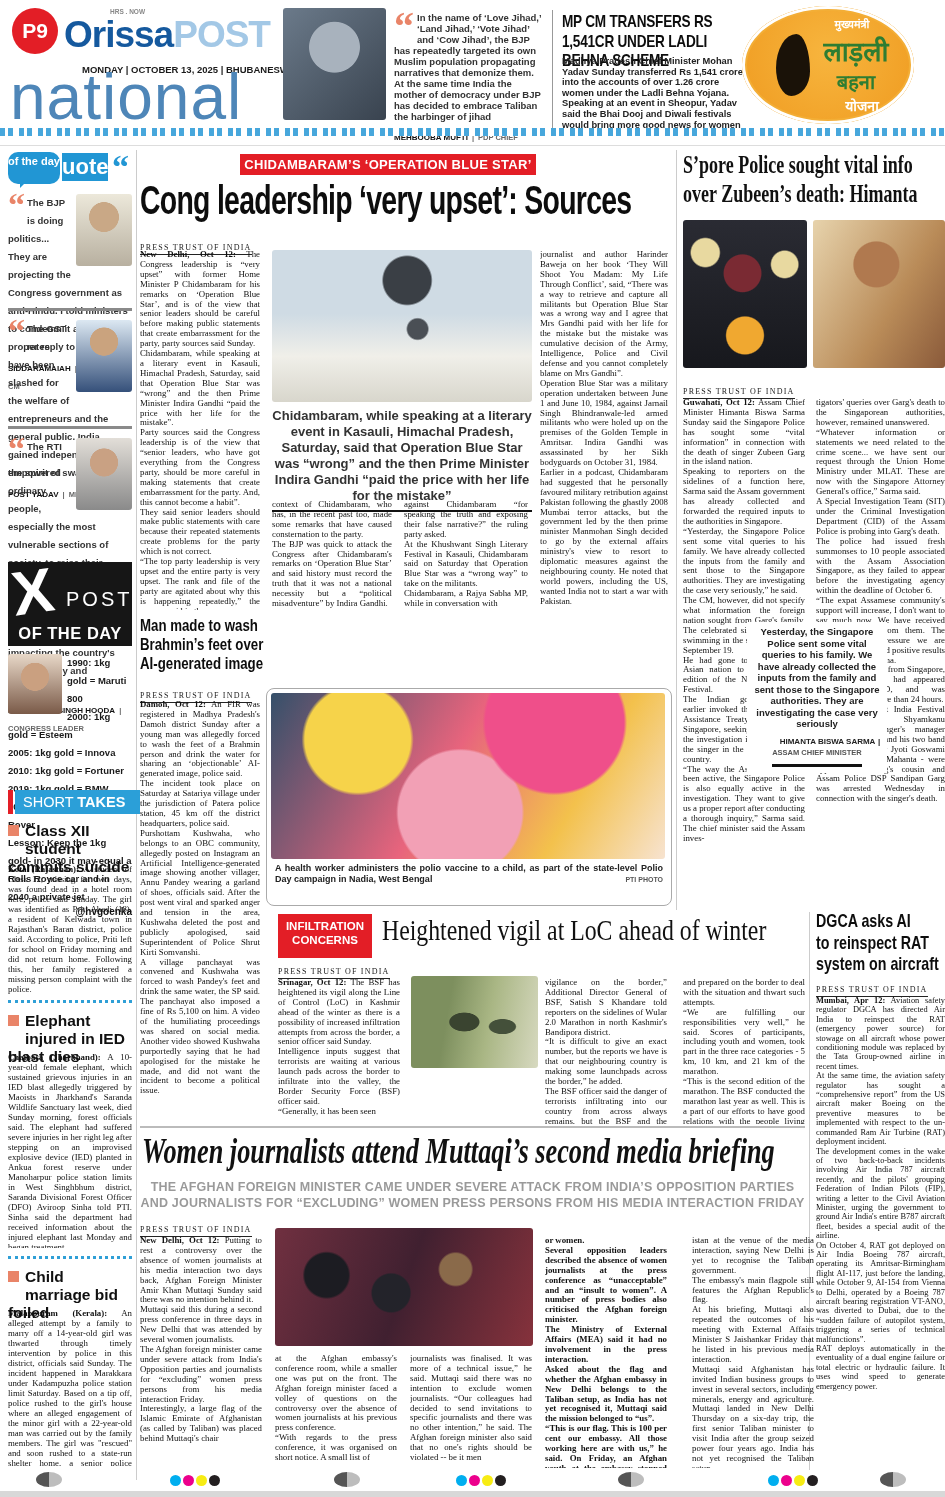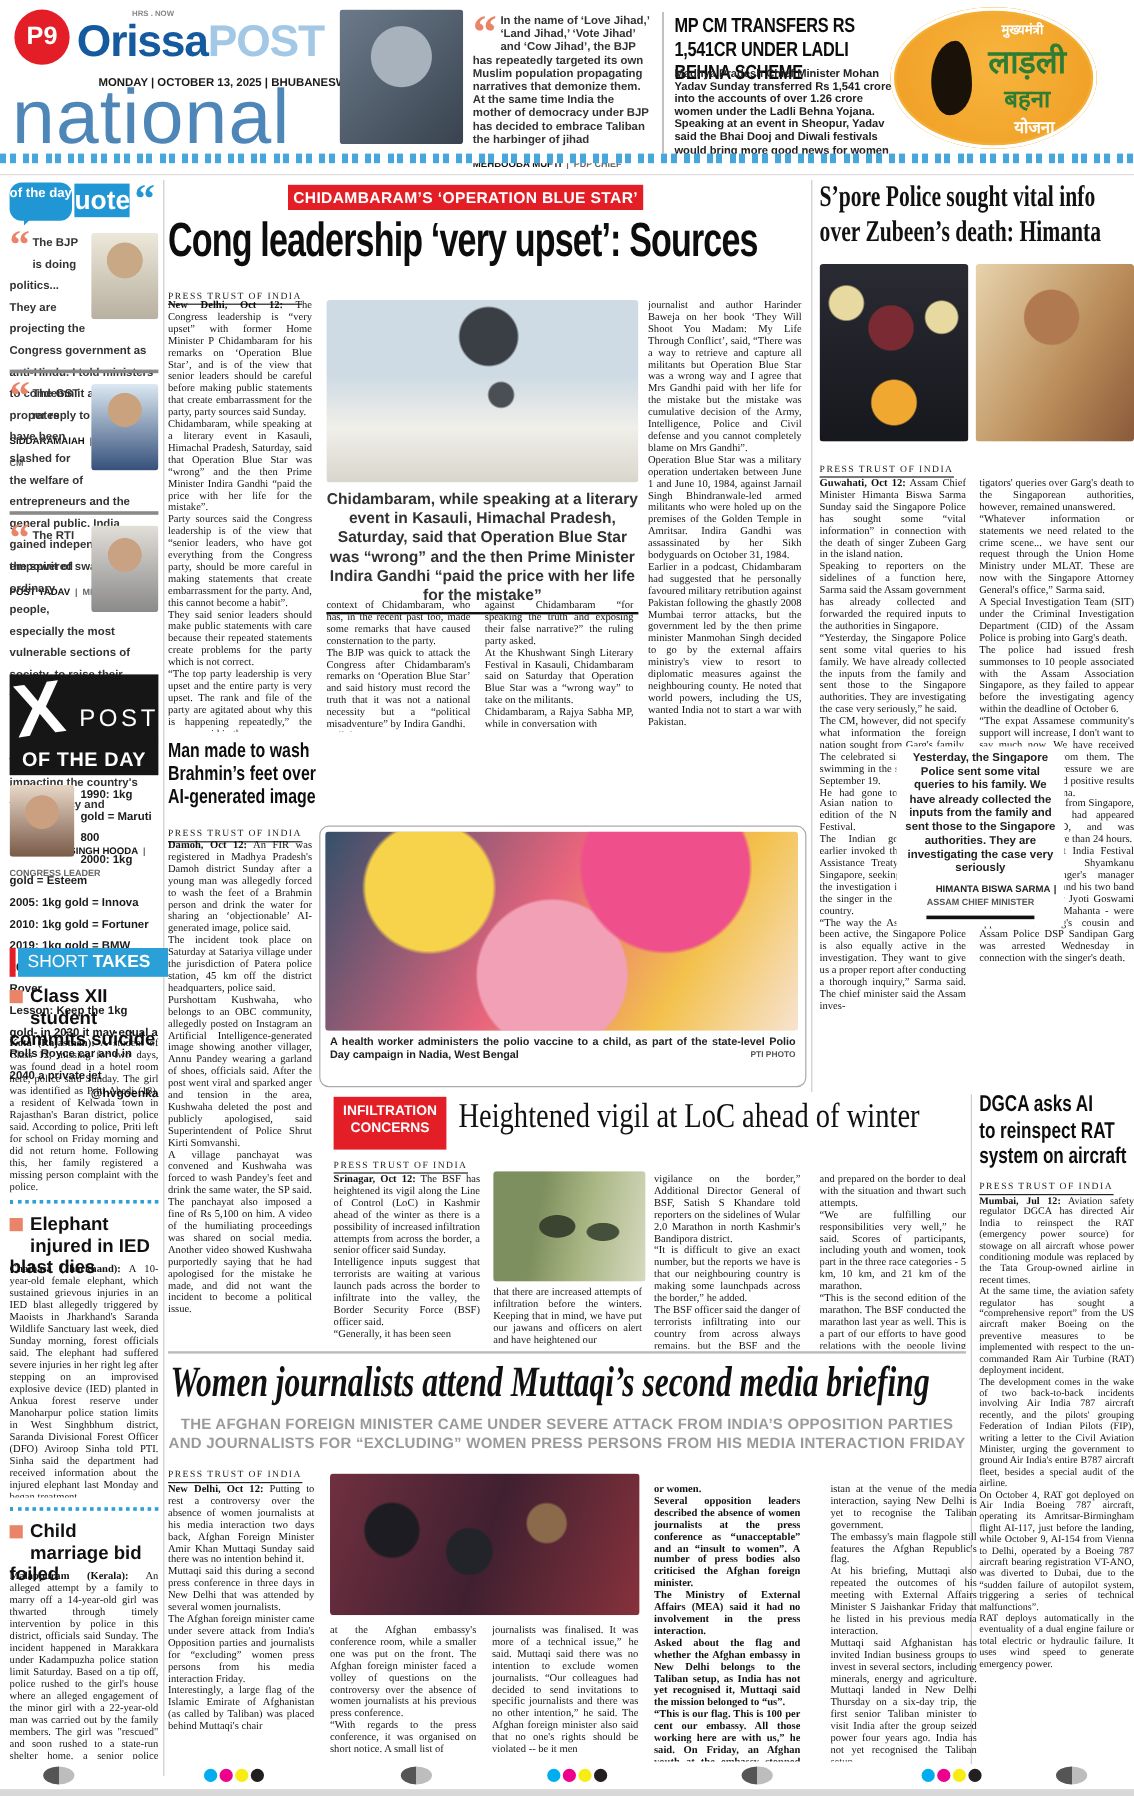--- a/index.html
+++ b/index.html
@@ -264,35 +264,34 @@
   <div class="abs serifhl" style="left:382px;top:914px;width:520px;font-size:29px;font-weight:400;transform:scaleX(.82);white-space:nowrap;">Heightened vigil at LoC ahead of winter</div>
   <div class="abs" style="left:278px;top:960px;"><span class="byline">PRESS TRUST OF INDIA</span></div>
 
   <div class="abs body" style="left:278px;top:978px;width:122px;height:146px;">
     <b class="dl">Srinagar, Oct 12:</b>
     <span class="tx">The BSF has heightened its vigil along the Line of Control (LoC) in Kashmir ahead of the winter as there is a possibility of increased infiltration attempts from across the border, a senior officer said Sunday.
 Intelligence inputs suggest that terrorists are waiting at various launch pads across the border to infiltrate into the valley, the Border Security Force (BSF) officer said.
 “Generally, it has been seen</span>
   </div>
   <div class="abs ph" style="left:411px;top:976px;width:127px;height:92px;background:radial-gradient(ellipse at 42% 50%,#3a4430 0 14%,transparent 15%),radial-gradient(ellipse at 72% 55%,#44503a 0 10%,transparent 11%),linear-gradient(100deg,#7d8f5e 0 30%,#a9b684 60%,#d7d9c0);"></div>
-  <div class="abs body" style="left:411px;top:1072px;width:124px;height:52px;"><span class="tx">that there are increased attempts of infiltration before the winters. Keeping that in mind, we have put our jawans and officers on alert and have heightened our</span></div>
   <div class="abs body" style="left:545px;top:978px;width:122px;height:146px;"><span class="tx">vigilance on the border,” Additional Director General of BSF, Satish S Khandare told reporters on the sidelines of Wular 2.0 Marathon in north Kashmir's Bandipora district.
 “It is difficult to give an exact number, but the reports we have is that our neighbouring country is making some launchpads across the border,” he added.
 The BSF officer said the danger of terrorists infiltrating into our country from across always remains, but the BSF and the Army is alert</span></div>
   <div class="abs body" style="left:683px;top:978px;width:122px;height:146px;"><span class="tx">and prepared on the border to deal with the situation and thwart such attempts.
 “We are fulfilling our responsibilities very well,” he said. Scores of participants, including youth and women, took part in the three race categories - 5 km, 10 km, and 21 km of the marathon.
 “This is the second edition of the marathon. The BSF conducted the marathon last year as well. This is a part of our efforts to have good relations with the people living near the LoC and border,” the BSF ADG said.</span></div>
 
   <div class="abs" style="left:809px;top:912px;width:1px;height:558px;background:#ccc;"></div>
   <div class="abs hl tx" style="left:816px;top:910px;width:172px;font-size:19px;line-height:21.5px;transform:scaleX(.75);white-space:pre-line;">DGCA asks AI
 to reinspect RAT
 system on aircraft</div>
   <div class="abs" style="left:816px;top:978px;"><span class="byline">PRESS TRUST OF INDIA</span></div>
   <div class="abs body" style="left:816px;top:996px;width:129px;height:466px;font-size:8.4px;line-height:9.4px;">
-    <b class="dl">Mumbai, Jul 12:</b>
+    <b class="dl">Mumbai, Apr 12:</b>
     <span class="tx">Aviation safety regulator DGCA has directed Air India to reinspect the RAT (emergency power source) for stowage on all aircraft whose power conditioning module was replaced by the Tata Group-owned airline in recent times.
 At the same time, the aviation safety regulator has sought a “comprehensive report” from the US aircraft maker Boeing on the preventive measures to be implemented with respect to the un-commanded Ram Air Turbine (RAT) deployment incident.
 The development comes in the wake of two back-to-back incidents involving Air India 787 aircraft recently, and the pilots' grouping Federation of Indian Pilots (FIP), writing a letter to the Civil Aviation Minister, urging the government to ground Air India's entire B787 aircraft fleet, besides a special audit of the airline.
 On October 4, RAT got deployed on Air India Boeing 787 aircraft, operating its Amritsar-Birmingham flight AI-117, just before the landing, while October 9, AI-154 from Vienna to Delhi, operated by a Boeing 787 aircraft bearing registration VT-ANO, was diverted to Dubai, due to the “sudden failure of autopilot system, triggering a series of technical malfunctions”.
 RAT deploys automatically in the eventuality of a dual engine failure or total electric or hydraulic failure. It uses wind speed to generate emergency power.</span>
   </div>
 
   <div class="abs" style="left:140px;top:1126px;width:665px;height:2px;background:#bbb;"></div>
   <div class="abs serifhl" style="left:142px;top:1130px;width:910px;font-size:36px;font-style:italic;font-weight:600;transform:scaleX(.73);white-space:nowrap;">Women journalists attend Muttaqi’s second media briefing</div>
   <div class="abs subhead tx" style="left:140px;top:1180px;width:665px;white-space:pre-line;">THE AFGHAN FOREIGN MINISTER CAME UNDER SEVERE ATTACK FROM INDIA’S OPPOSITION PARTIES

